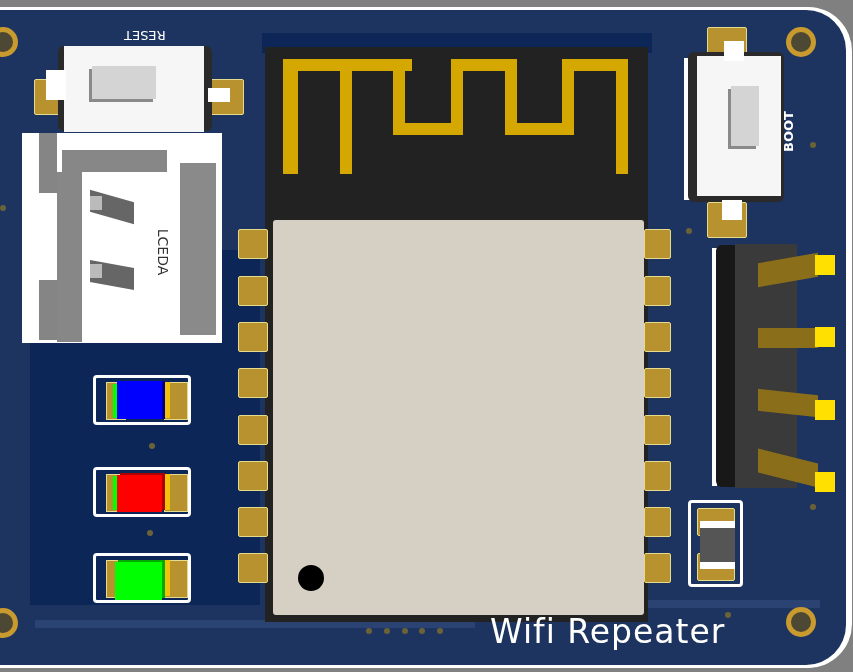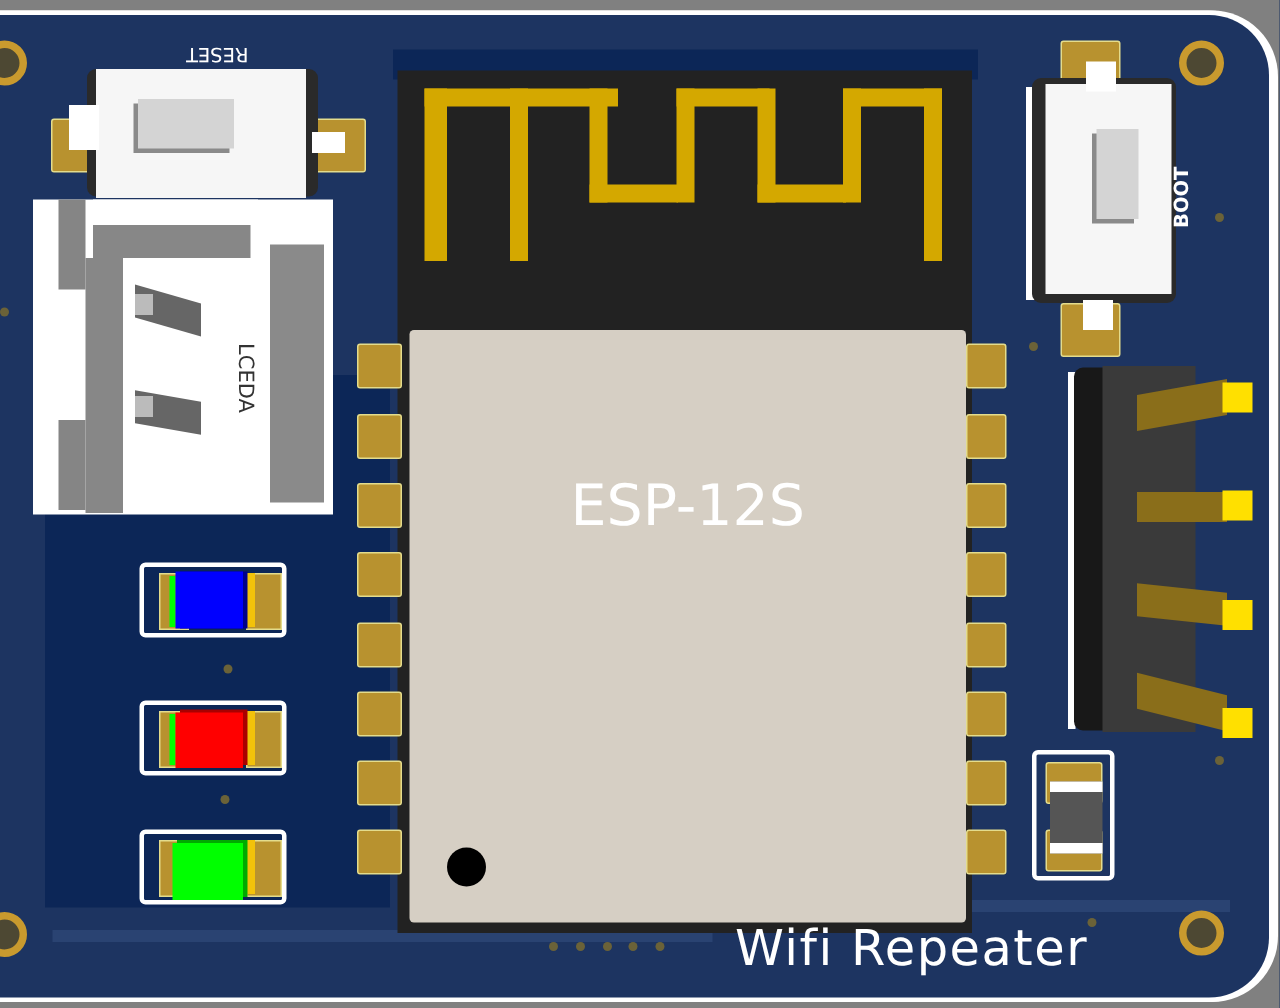--- a/index.html
+++ b/index.html
@@ -89,21 +89,20 @@
 <div class="pad" style="left:644px;top:229px;width:27px;height:30px;"></div>
 <div class="pad" style="left:644px;top:276px;width:27px;height:30px;"></div>
 <div class="pad" style="left:644px;top:322px;width:27px;height:30px;"></div>
 <div class="pad" style="left:644px;top:368px;width:27px;height:30px;"></div>
 <div class="pad" style="left:644px;top:415px;width:27px;height:30px;"></div>
 <div class="pad" style="left:644px;top:461px;width:27px;height:30px;"></div>
 <div class="pad" style="left:644px;top:507px;width:27px;height:30px;"></div>
 <div class="pad" style="left:644px;top:553px;width:27px;height:30px;"></div>
 
 <div class="shield">
-  <div class="shield-label">ESP-12S</div>
   <div class="pin1-dot"></div>
 </div>
 
 <div>
   <div class="pad" style="left:34px;top:79px;width:30px;height:36px;"></div>
   <div class="pad" style="left:210px;top:79px;width:34px;height:36px;"></div>
   <div class="abs" style="left:58px;top:46px;width:154px;height:85px;background:#2a2a2a;border-radius:6px;"></div>
   <div class="btn-body" style="left:64px;top:46px;width:140px;height:86px;"></div>
   <div class="btn-body" style="left:46px;top:70px;width:20px;height:30px;background:#ffffff;"></div>
   <div class="btn-body" style="left:208px;top:88px;width:22px;height:14px;background:#ffffff;"></div>

